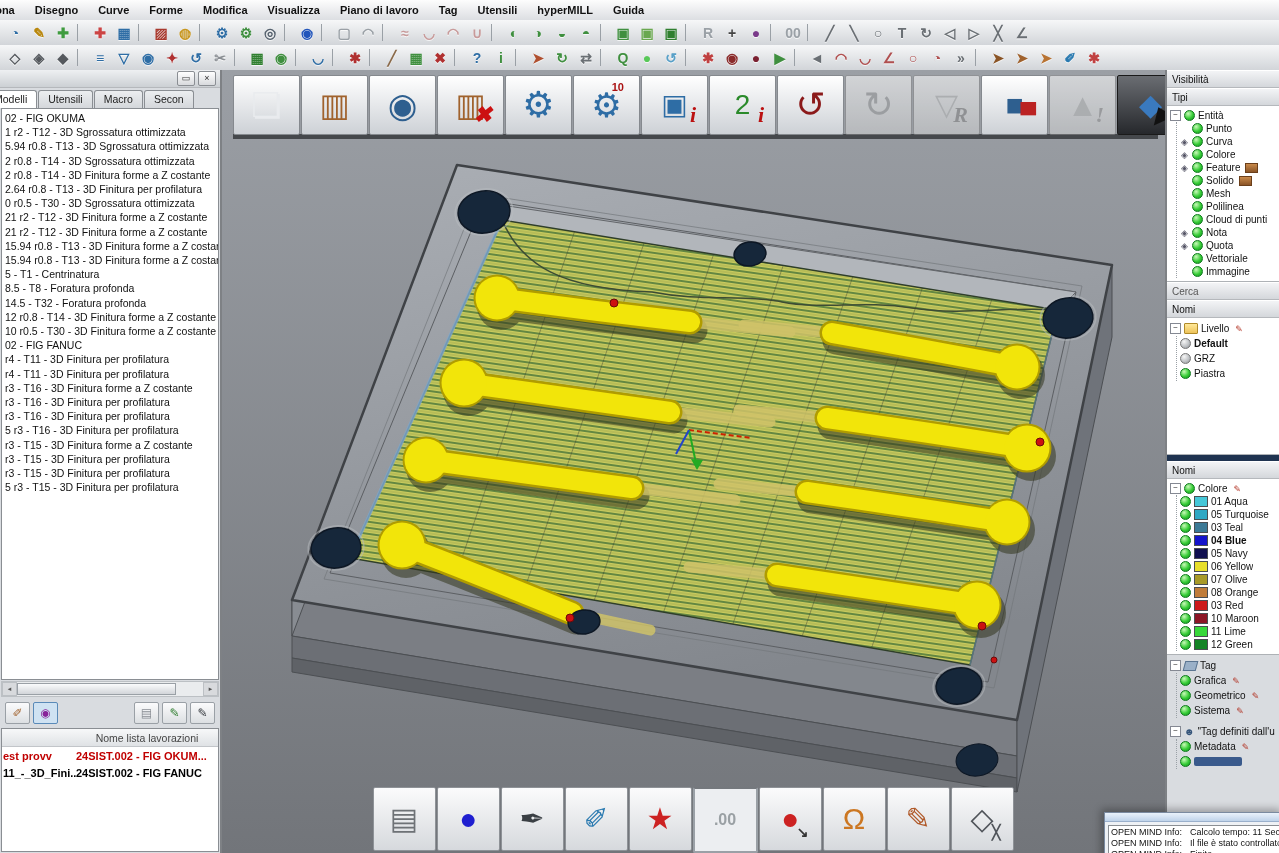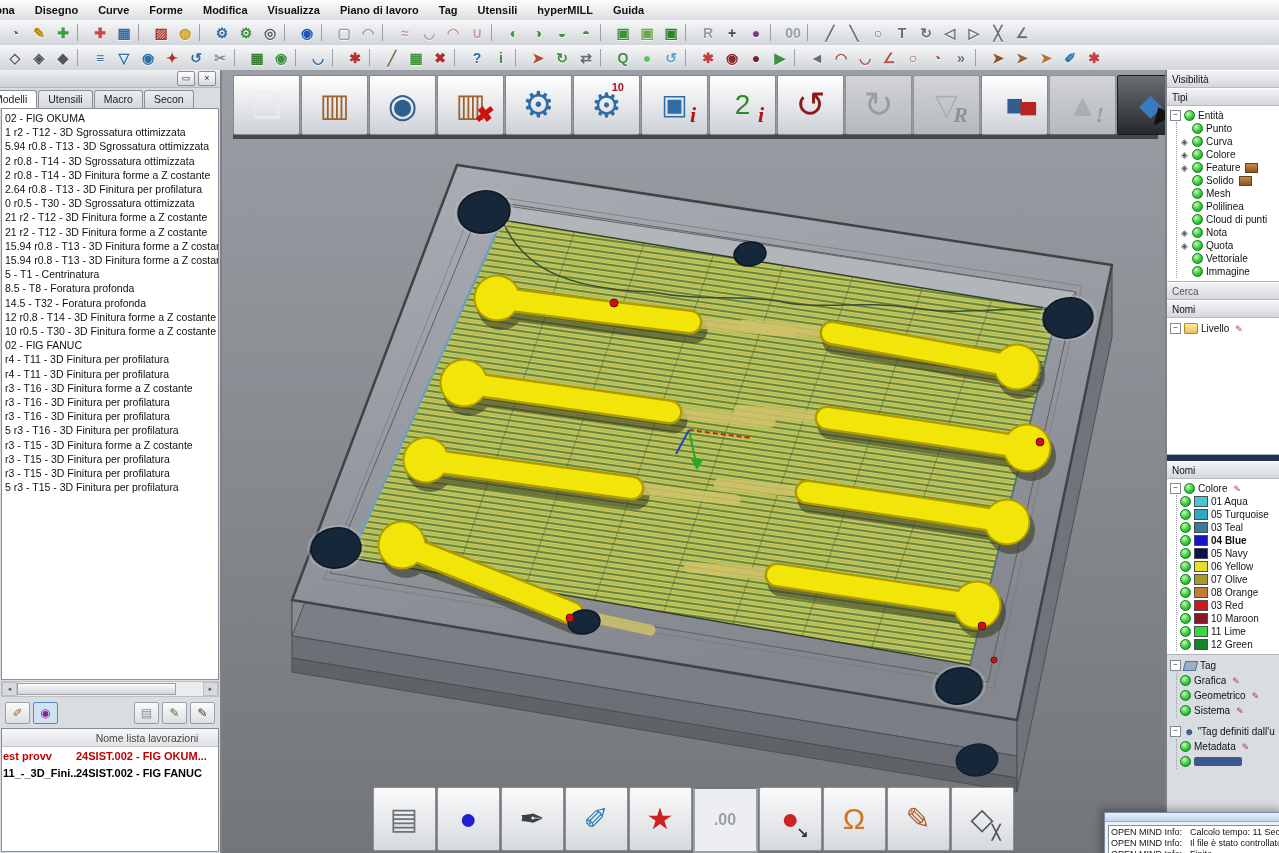--- a/index.html
+++ b/index.html
@@ -921,20 +921,34 @@
       <div class="sec-bar">
         <span>Nomi</span>
       </div>
       <div class="rtree livello">
         <div class="rrow tall">
           <span class="expander">−</span>
           <span class="folder"></span>
           <span class="lbl">Livello</span>
           <span class="pencil">✎</span>
         </div>
+        <div class="children">
+          <div class="rrow tall bold">
+            <span class="bulb off"></span>
+            <span class="lbl">Default</span>
+          </div>
+            <div class="rrow tall">
+            <span class="bulb off"></span>
+            <span class="lbl">GRZ</span>
+          </div>
+            <div class="rrow tall">
+            <span class="bulb"></span>
+            <span class="lbl">Piastra</span>
+          </div>
+        </div>
       </div>
       <div class="dark-divider"></div>
       <div class="sec-bar">
         <span>Nomi</span>
       </div>
       <div class="rtree">
         <div class="rrow">
           <span class="expander">−</span>
           <span class="bulb"></span>
           <span class="lbl">Colore</span>

